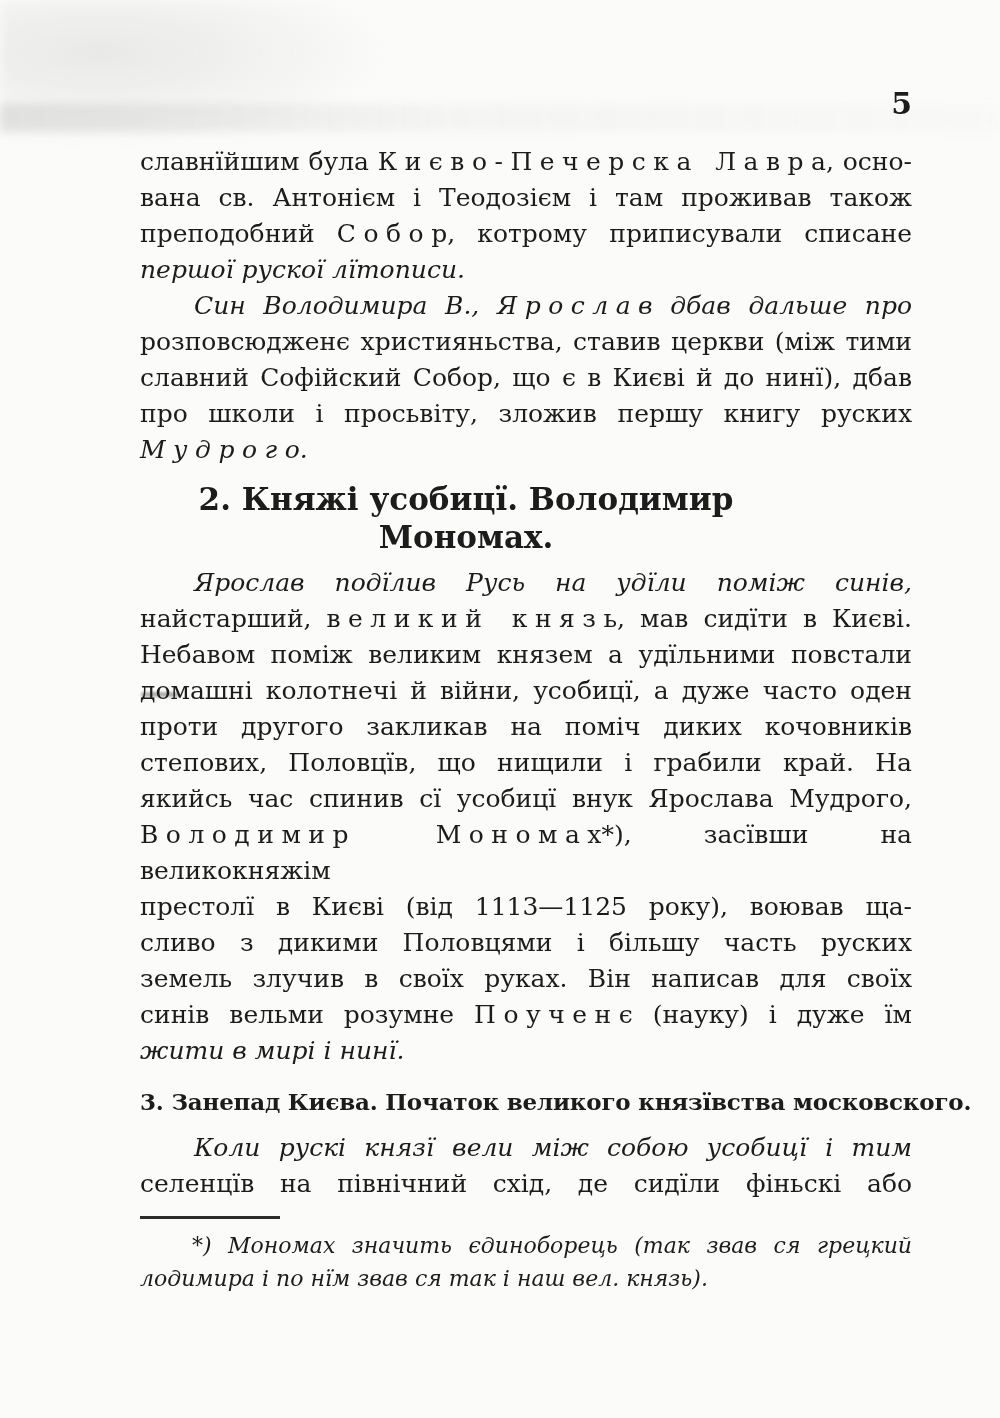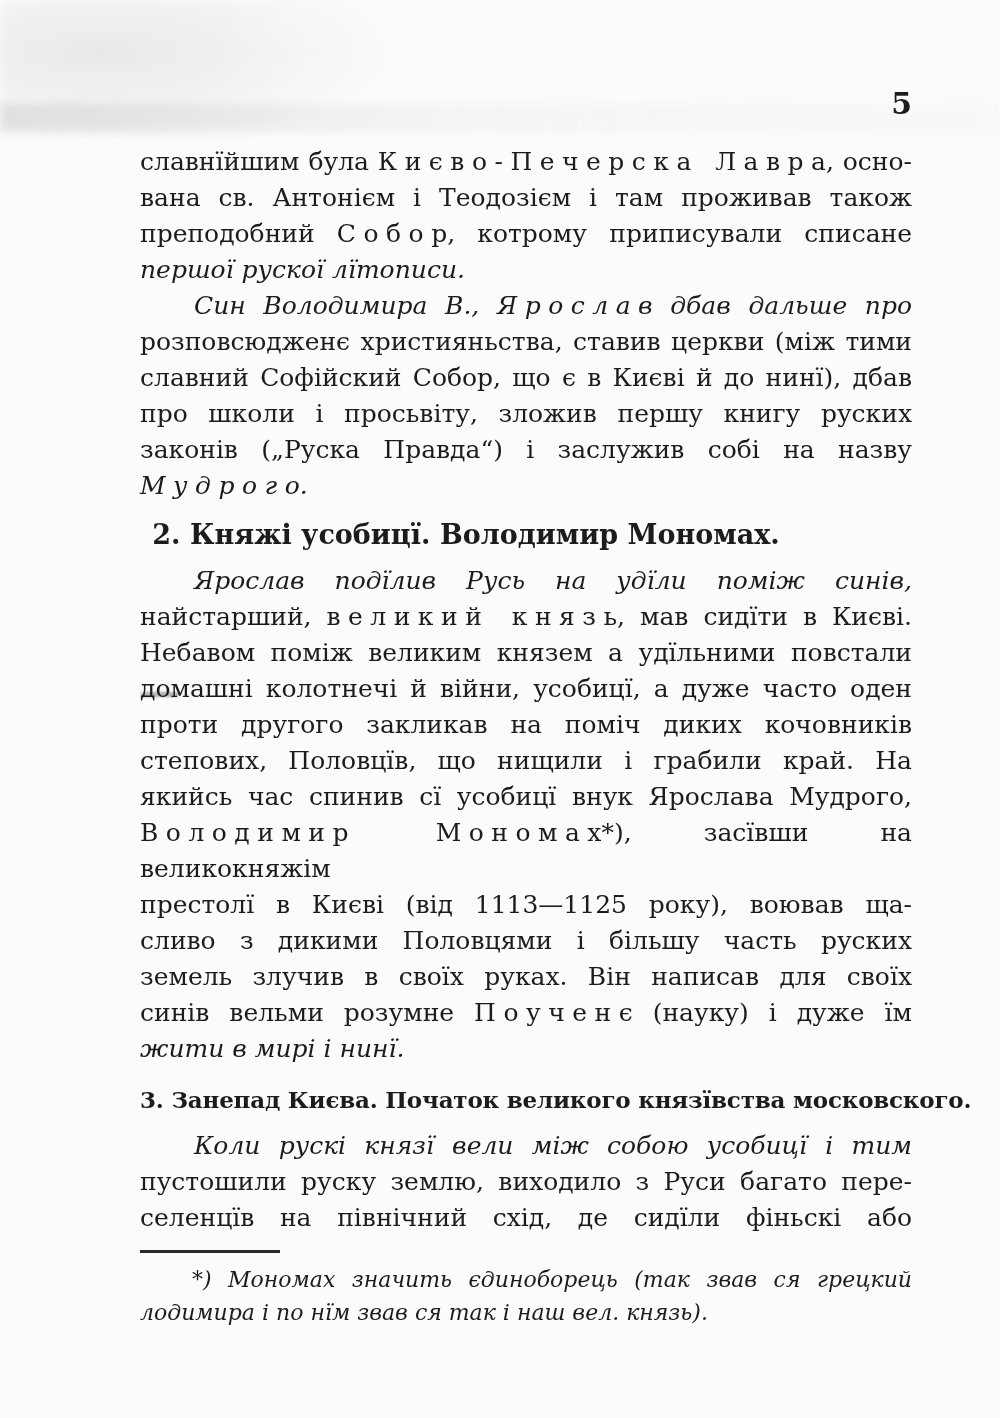--- a/index.html
+++ b/index.html
@@ -70,21 +70,21 @@
     letter-spacing: 0.30em;
     margin-right: -0.30em;
   }
 
   .heading {
     font-weight: 700;
     text-align: center;
     line-height: 38px;
   }
   .heading.h2 {
-    font-size: 27px;
+    font-size: 31px;
     margin: 12px 120px 9px 0;
   }
   .heading.h3 {
     font-size: 23px;
     margin: 14px 0 9px 0;
     white-space: nowrap;
     letter-spacing: -0.2px;
     text-align: center;
   }
 
@@ -115,21 +115,20 @@
       <div class="line"><span>славнїйшим була </span><span class="sperr">Києво-Печерска Лавра</span><span>, осно-</span></div>
       <div class="line"><span>вана св. Антонієм і Теодозієм і там проживав також</span></div>
       <div class="line"><span>преподобний </span><span class="sperr">Собор</span><span>, котрому приписували списане</span></div>
       <div class="line last"><span>першої рускої лїтописи.</span></div>
     </div>
     <div class="paragraph">
       <div class="line indent"><span>Син Володимира В., </span><span class="sperr">Ярослав</span><span> дбав дальше про</span></div>
       <div class="line"><span>розповсюдженє християньства, ставив церкви (між тими</span></div>
       <div class="line"><span>славний Софійский Собор, що є в Києві й до нинї), дбав</span></div>
       <div class="line"><span>про школи і просьвіту, зложив першу книгу руских</span></div>
-      <div class="line"><span>законів („Руска Правда“) і заслужив собі на назву</span></div>
       <div class="line last"><span class="sperr">Мудрого</span><span>.</span></div>
     </div>
     <div class="heading h2">2. Княжі усобицї. Володимир Мономах.</div>
     <div class="paragraph">
       <div class="line indent"><span>Ярослав подїлив Русь на удїли поміж синів,</span></div>
       <div class="line"><span>найстарший, </span><span class="sperr">великий князь</span><span>, мав сидїти в Києві.</span></div>
       <div class="line"><span>Небавом поміж великим князем а удїльними повстали</span></div>
       <div class="line"><span>домашні колотнечі й війни, усобицї, а дуже часто оден</span></div>
       <div class="line"><span>проти другого закликав на поміч диких кочовників</span></div>
       <div class="line"><span>степових, Половцїв, що нищили і грабили край. На</span></div>
@@ -137,21 +136,20 @@
       <div class="line"><span class="sperr">Володимир Мономах</span><span>*), засївши на великокняжім</span></div>
       <div class="line"><span>престолї в Києві (від 1113—1125 року), воював ща-</span></div>
       <div class="line"><span>сливо з дикими Половцями і більшу часть руских</span></div>
       <div class="line"><span>земель злучив в своїх руках. Він написав для своїх</span></div>
       <div class="line"><span>синів вельми розумне </span><span class="sperr">Поученє</span><span> (науку) і дуже їм</span></div>
       <div class="line last"><span>жити в мирі і нинї.</span></div>
     </div>
     <div class="heading h3">3. Занепад Києва. Початок великого князївства московского.</div>
     <div class="paragraph">
       <div class="line indent"><span>Коли рускі князї вели між собою усобицї і тим</span></div>
-      <div class="line"><span>пустошили руску землю, виходило з Руси багато пере-</span></div>
       <div class="line"><span>селенцїв на північний схід, де сидїли фіньскі або</span></div>
     </div>
     <div class="footnote-divider"></div>
     <div class="footnote">
       <div class="line indent"><span>*) Мономах значить єдиноборець (так звав ся грецкий</span></div>
       <div class="line last"><span>лодимира і по нїм звав ся так і наш вел. князь).</span></div>
     </div>
   </div>
 
 </body></html>

